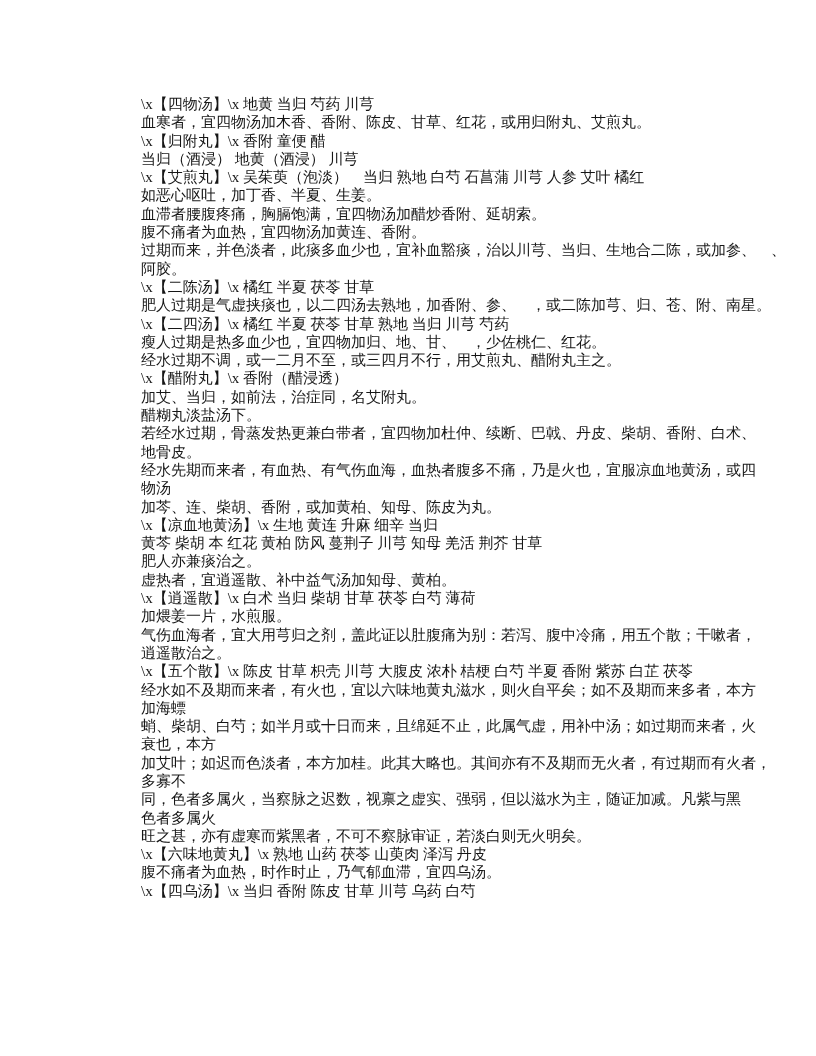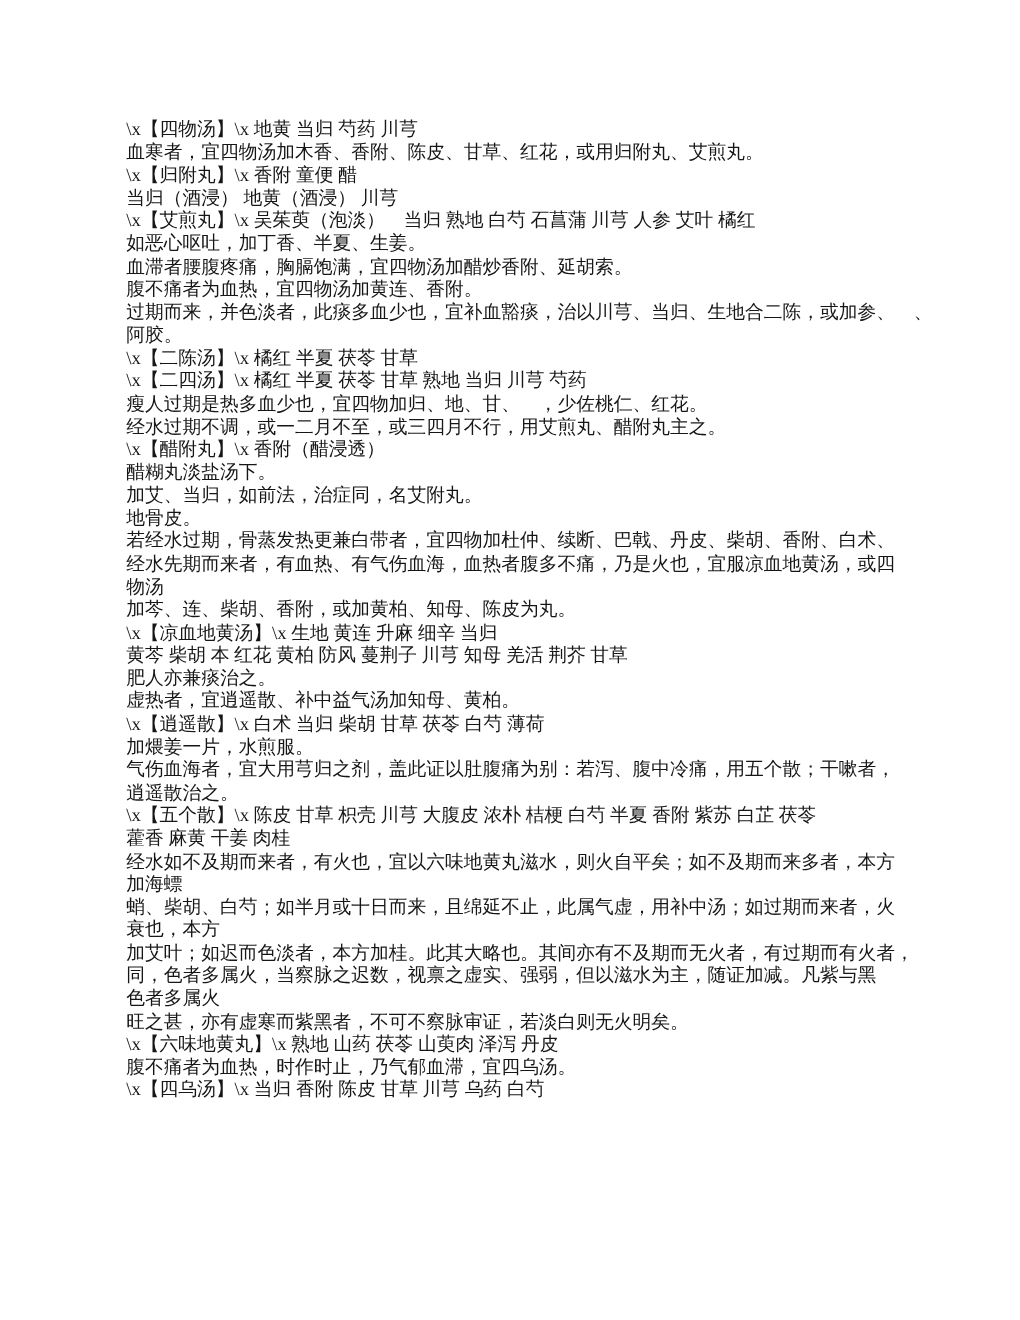--- a/index.html
+++ b/index.html
@@ -27,20 +27,21 @@
     width: 640px;
     font-family: "Liberation Serif", "DejaVu Serif", serif;
     font-size: 15px;
     line-height: 18.3px;
     color: #161616;
     font-weight: 400;
   }
   .line {
     white-space: pre;
     height: 18.3px;
+    margin-left: 40px;
   }
 </style>
 </head>
 <body style="background: rgb(255, 255, 255);">
 
 <div class="page">
   <div class="text-block" style="color: rgb(22, 22, 22);">
 
       <div class="line">\x【四物汤】\x 地黄 当归 芍药 川芎</div>
 
@@ -59,36 +60,37 @@
       <div class="line">血滞者腰腹疼痛，胸膈饱满，宜四物汤加醋炒香附、延胡索。</div>
 
       <div class="line">腹不痛者为血热，宜四物汤加黄连、香附。</div>
 
       <div class="line">过期而来，并色淡者，此痰多血少也，宜补血豁痰，治以川芎、当归、生地合二陈，或加参、　、</div>
 
       <div class="line">阿胶。</div>
 
       <div class="line">\x【二陈汤】\x 橘红 半夏 茯苓 甘草</div>
 
+      <div class="line">肥人过期是气虚挟痰也，以二四汤去熟地，加香附、参、　，或二陈加芎、归、苍、附、南星。</div>
 
       <div class="line">\x【二四汤】\x 橘红 半夏 茯苓 甘草 熟地 当归 川芎 芍药</div>
 
       <div class="line">瘦人过期是热多血少也，宜四物加归、地、甘、　，少佐桃仁、红花。</div>
 
       <div class="line">经水过期不调，或一二月不至，或三四月不行，用艾煎丸、醋附丸主之。</div>
 
       <div class="line">\x【醋附丸】\x 香附（醋浸透）</div>
 
+      <div class="line">加艾、当归，如前法，治症同，名艾附丸。</div>
+
       <div class="line">醋糊丸淡盐汤下。</div>
 
-      <div class="line">加艾、当归，如前法，治症同，名艾附丸。</div>
+      <div class="line">若经水过期，骨蒸发热更兼白带者，宜四物加杜仲、续断、巴戟、丹皮、柴胡、香附、白术、</div>
 
       <div class="line">地骨皮。</div>
-
-      <div class="line">若经水过期，骨蒸发热更兼白带者，宜四物加杜仲、续断、巴戟、丹皮、柴胡、香附、白术、</div>
 
       <div class="line">经水先期而来者，有血热、有气伤血海，血热者腹多不痛，乃是火也，宜服凉血地黄汤，或四</div>
 
       <div class="line">物汤</div>
 
       <div class="line">加芩、连、柴胡、香附，或加黄柏、知母、陈皮为丸。</div>
 
       <div class="line">\x【凉血地黄汤】\x 生地 黄连 升麻 细辛 当归</div>
 
       <div class="line">黄芩 柴胡 本 红花 黄柏 防风 蔓荆子 川芎 知母 羌活 荆芥 甘草</div>
@@ -100,32 +102,32 @@
       <div class="line">\x【逍遥散】\x 白术 当归 柴胡 甘草 茯苓 白芍 薄荷</div>
 
       <div class="line">加煨姜一片，水煎服。</div>
 
       <div class="line">气伤血海者，宜大用芎归之剂，盖此证以肚腹痛为别：若泻、腹中冷痛，用五个散；干嗽者，</div>
 
       <div class="line">逍遥散治之。</div>
 
       <div class="line">\x【五个散】\x 陈皮 甘草 枳壳 川芎 大腹皮 浓朴 桔梗 白芍 半夏 香附 紫苏 白芷 茯苓</div>
 
-      <div class="line">藿香 麻黄 干姜 肉桂</div>
 
       <div class="line">经水如不及期而来者，有火也，宜以六味地黄丸滋水，则火自平矣；如不及期而来多者，本方</div>
 
       <div class="line">加海螵</div>
 
       <div class="line">蛸、柴胡、白芍；如半月或十日而来，且绵延不止，此属气虚，用补中汤；如过期而来者，火</div>
 
       <div class="line">衰也，本方</div>
 
       <div class="line">加艾叶；如迟而色淡者，本方加桂。此其大略也。其间亦有不及期而无火者，有过期而有火者，</div>
 
+      <div class="line">多寡不</div>
 
       <div class="line">同，色者多属火，当察脉之迟数，视禀之虚实、强弱，但以滋水为主，随证加减。凡紫与黑</div>
 
       <div class="line">色者多属火</div>
 
       <div class="line">旺之甚，亦有虚寒而紫黑者，不可不察脉审证，若淡白则无火明矣。</div>
 
       <div class="line">\x【六味地黄丸】\x 熟地 山药 茯苓 山萸肉 泽泻 丹皮</div>
 
       <div class="line">腹不痛者为血热，时作时止，乃气郁血滞，宜四乌汤。</div>

